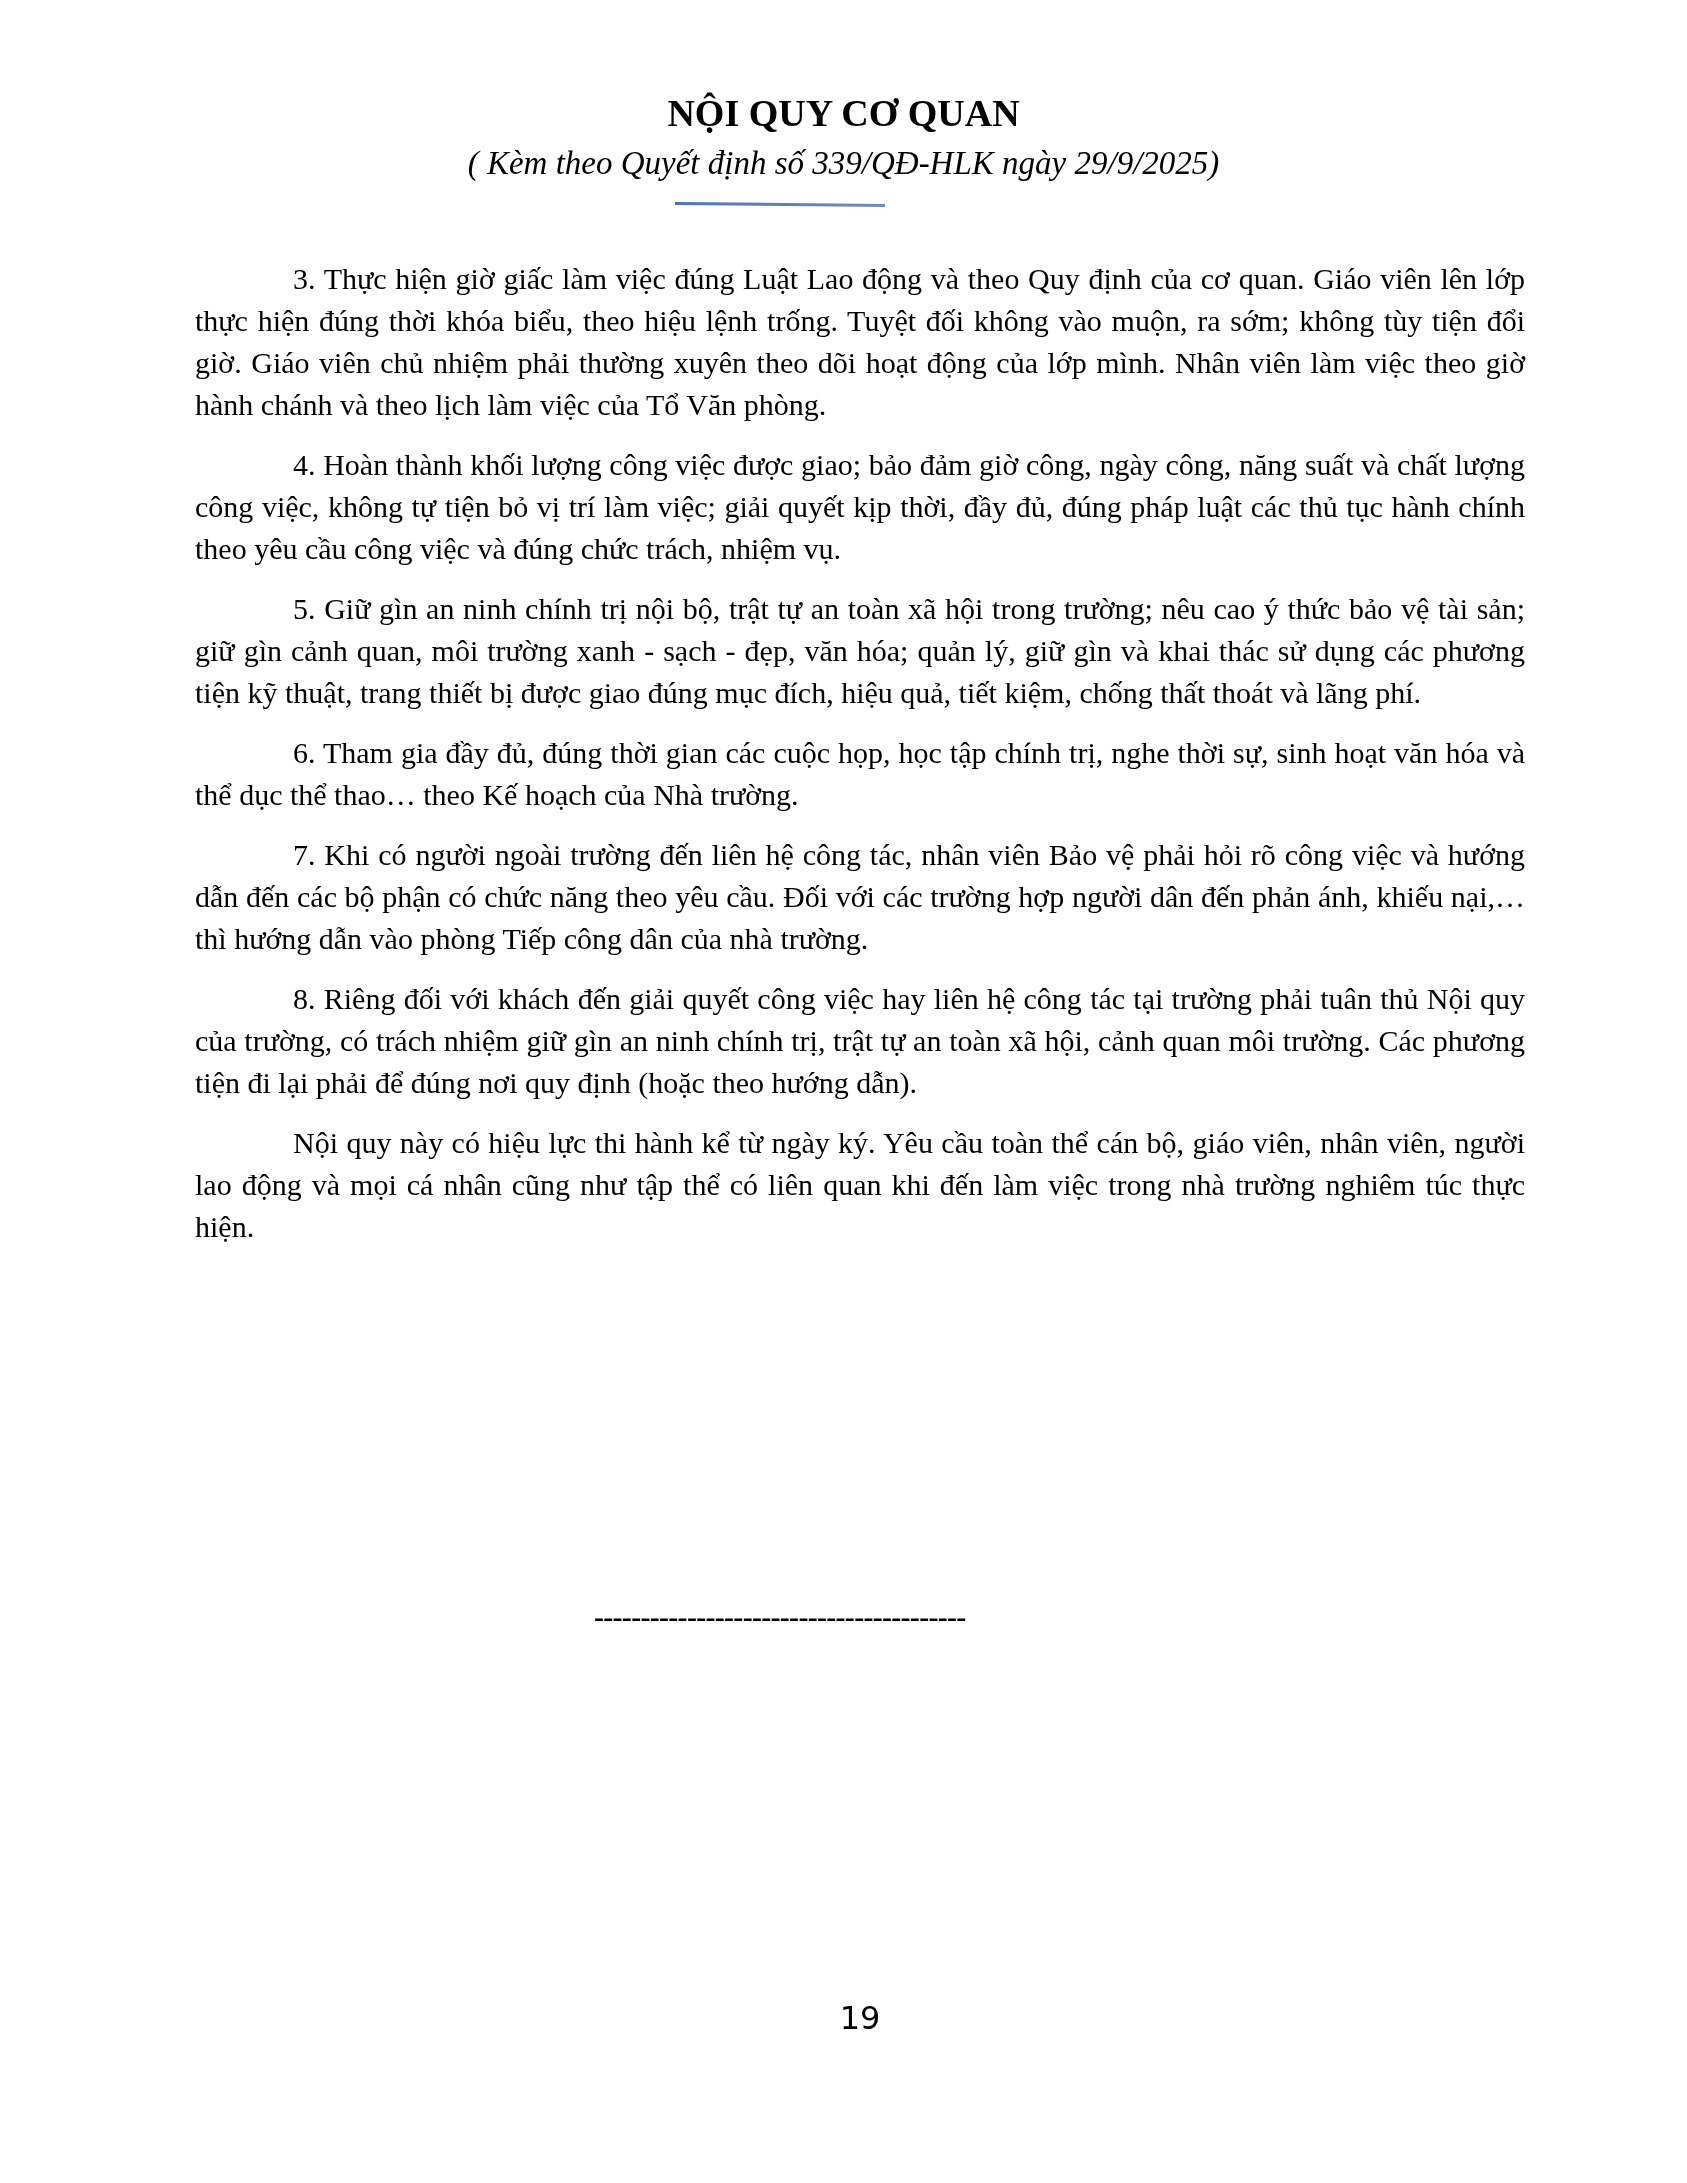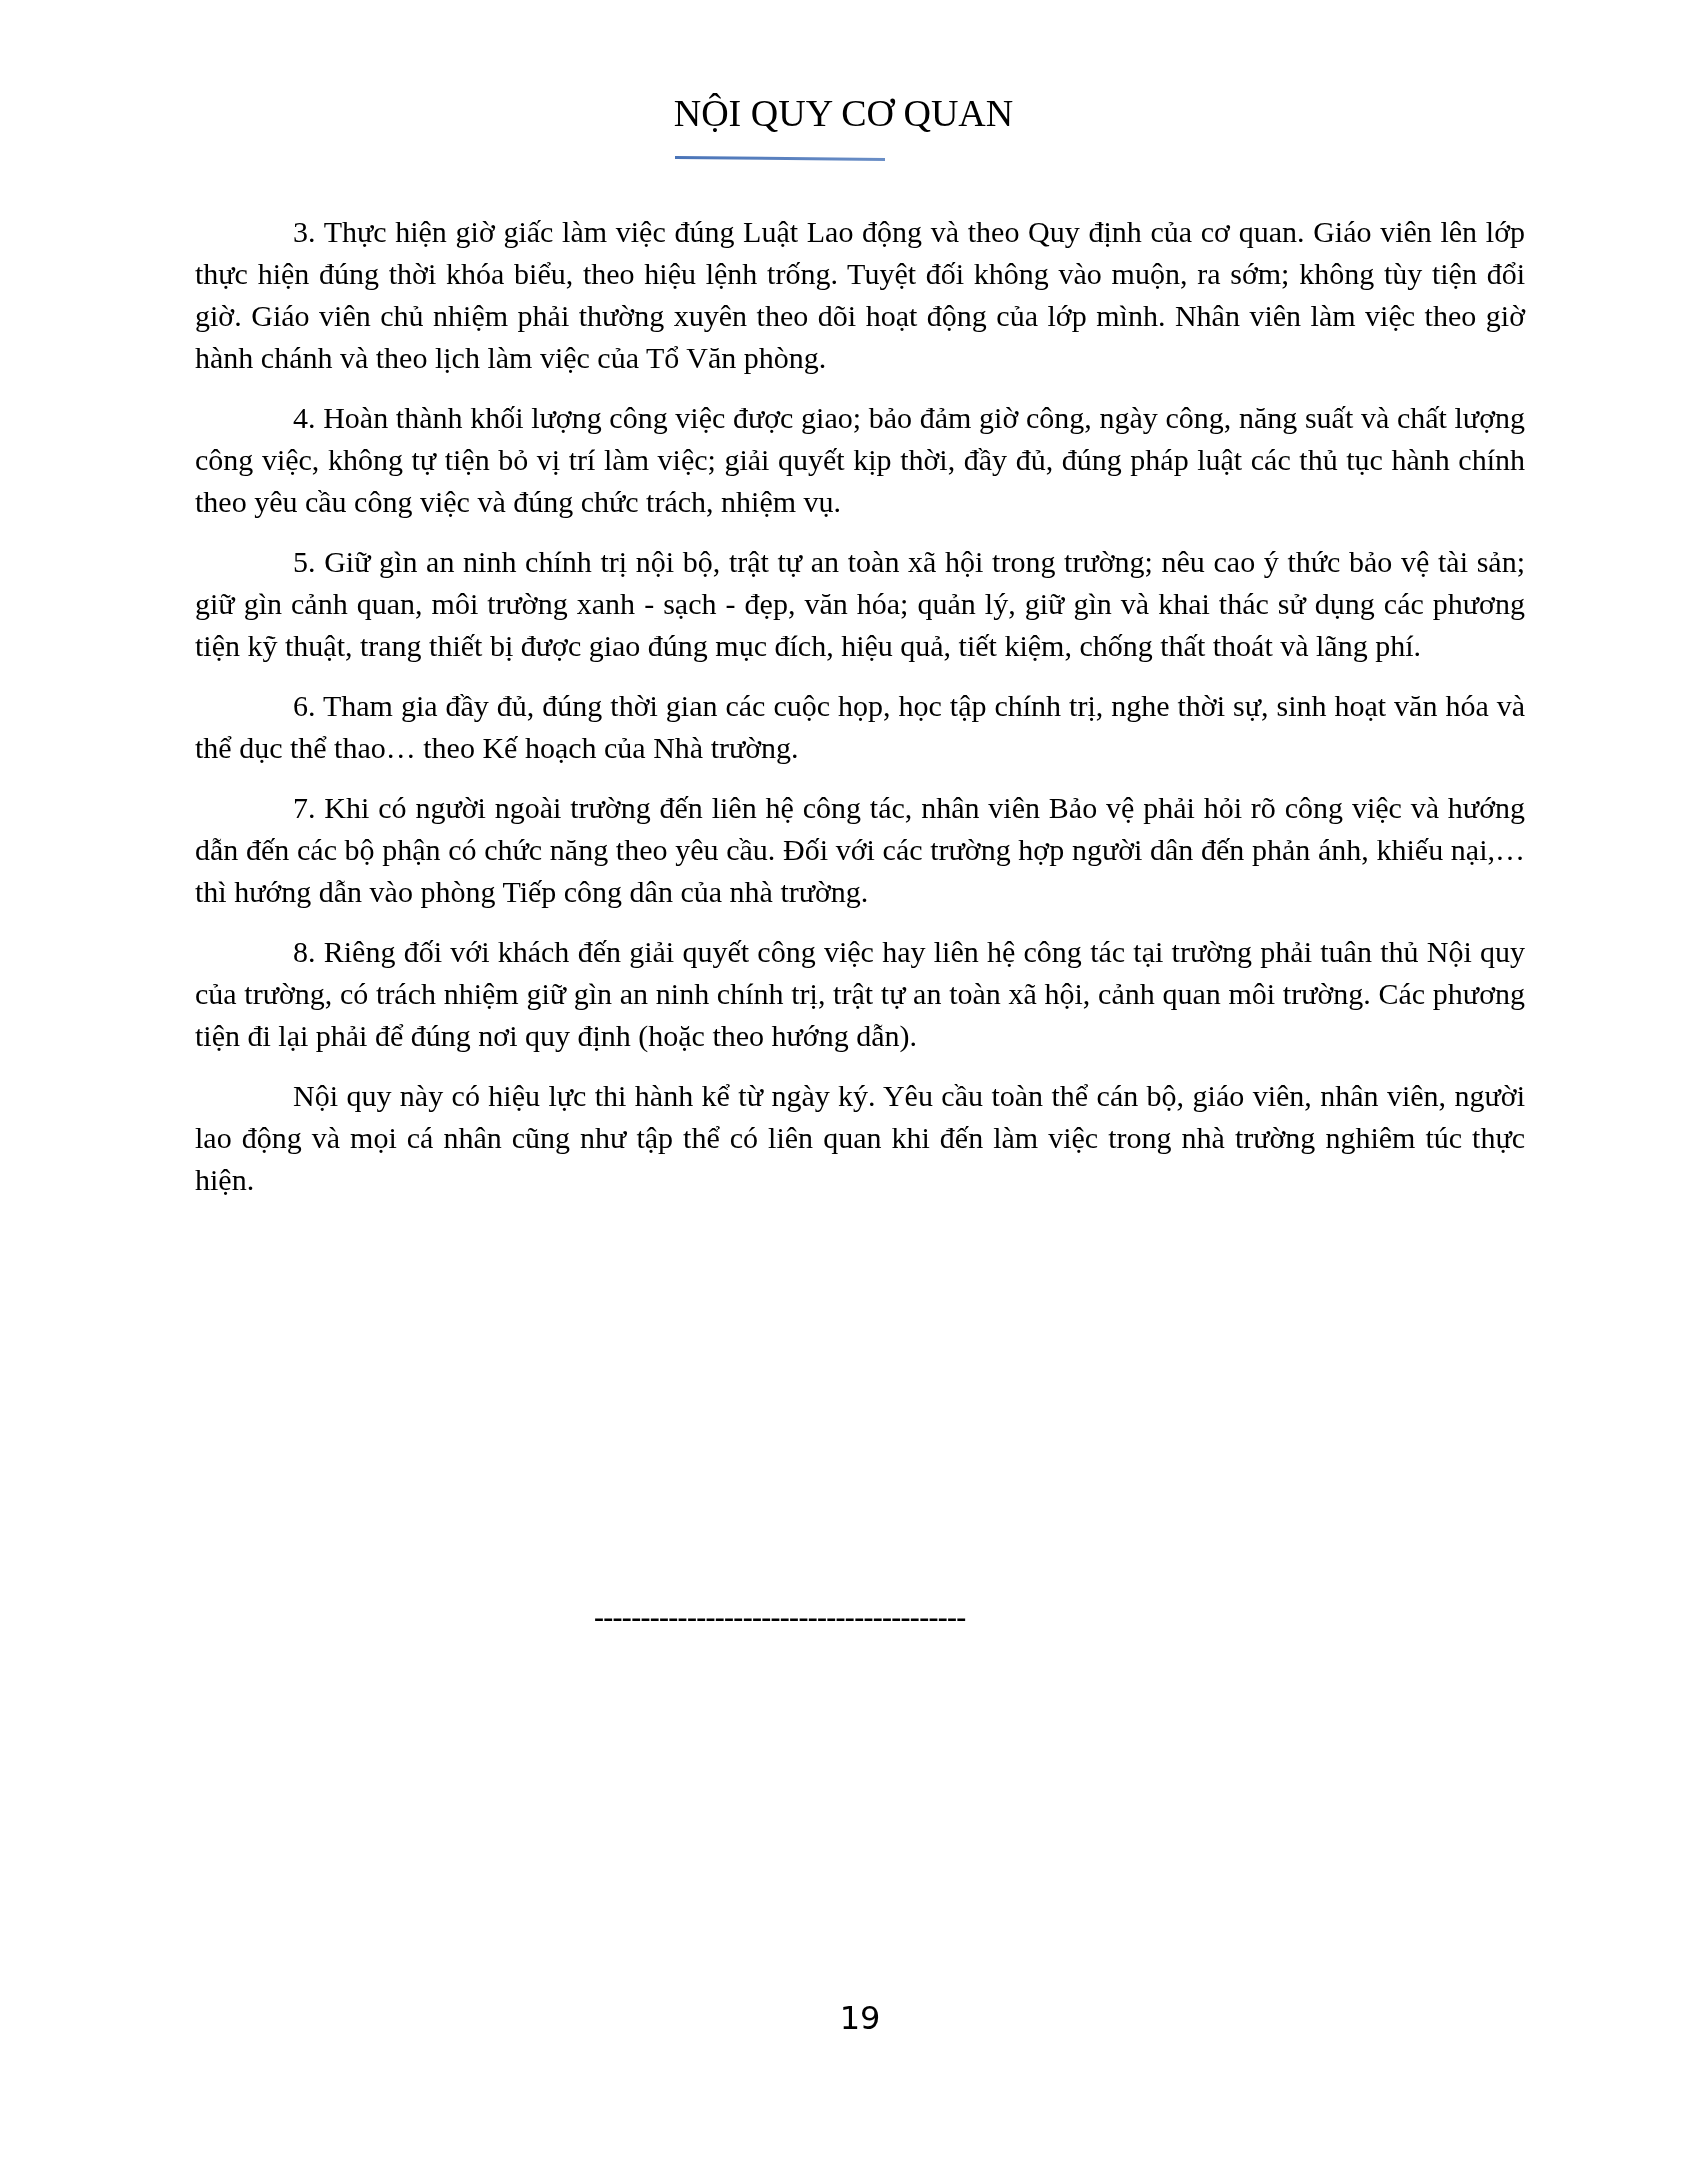--- a/index.html
+++ b/index.html
@@ -14,21 +14,21 @@
     background: #ffffff;
     font-family: "Liberation Serif", serif;
     color: #000000;
     overflow: hidden;
   }
   .doc-header {
     padding-top: 89px;
     text-align: center;
   }
   .title-line {
-    font-weight: normal;
+    font-weight: bold;
     font-size: 38px;
     line-height: 49px;
     letter-spacing: 0px;
   }
   .subtitle-line {
     font-style: italic;
     font-size: 33px;
     line-height: 44px;
     margin-top: 2.6px;
   }
@@ -71,20 +71,21 @@
     font-size: 32px;
   }
 </style>
 </head>
 <body>
 
 <div class="page">
 
   <div class="doc-header">
     <div class="title-line">NỘI QUY CƠ QUAN</div>
+    <div class="subtitle-line">( Kèm theo Quyết định số 339/QĐ-HLK ngày 29/9/2025)</div>
     <div class="header-divider"></div>
   </div>
 
   <div class="doc-body">
     <p>3. Thực hiện giờ giấc làm việc đúng Luật Lao động và theo Quy định của cơ quan. Giáo viên lên lớp thực hiện đúng thời khóa biểu, theo hiệu lệnh trống. Tuyệt đối không vào muộn, ra sớm; không tùy tiện đổi giờ. Giáo viên chủ nhiệm phải thường xuyên theo dõi hoạt động của lớp mình. Nhân viên làm việc theo giờ hành chánh và theo lịch làm việc của Tổ Văn phòng.</p>
     <p>4. Hoàn thành khối lượng công việc được giao; bảo đảm giờ công, ngày công, năng suất và chất lượng công việc, không tự tiện bỏ vị trí làm việc; giải quyết kịp thời, đầy đủ, đúng pháp luật các thủ tục hành chính theo yêu cầu công việc và đúng chức trách, nhiệm vụ.</p>
     <p>5. Giữ gìn an ninh chính trị nội bộ, trật tự an toàn xã hội trong trường; nêu cao ý thức bảo vệ tài sản; giữ gìn cảnh quan, môi trường xanh - sạch - đẹp, văn hóa; quản lý, giữ gìn và khai thác sử dụng các phương tiện kỹ thuật, trang thiết bị được giao đúng mục đích, hiệu quả, tiết kiệm, chống thất thoát và lãng phí.</p>
     <p>6. Tham gia đầy đủ, đúng thời gian các cuộc họp, học tập chính trị, nghe thời sự, sinh hoạt văn hóa và thể dục thể thao… theo Kế hoạch của Nhà trường.</p>
     <p>7. Khi có người ngoài trường đến liên hệ công tác, nhân viên Bảo vệ phải hỏi rõ công việc và hướng dẫn đến các bộ phận có chức năng theo yêu cầu. Đối với các trường hợp người dân đến phản ánh, khiếu nại,…thì hướng dẫn vào phòng Tiếp công dân của nhà trường.</p>
     <p>8. Riêng đối với khách đến giải quyết công việc hay liên hệ công tác tại trường phải tuân thủ Nội quy của trường, có trách nhiệm giữ gìn an ninh chính trị, trật tự an toàn xã hội, cảnh quan môi trường. Các phương tiện đi lại phải để đúng nơi quy định (hoặc theo hướng dẫn).</p>

